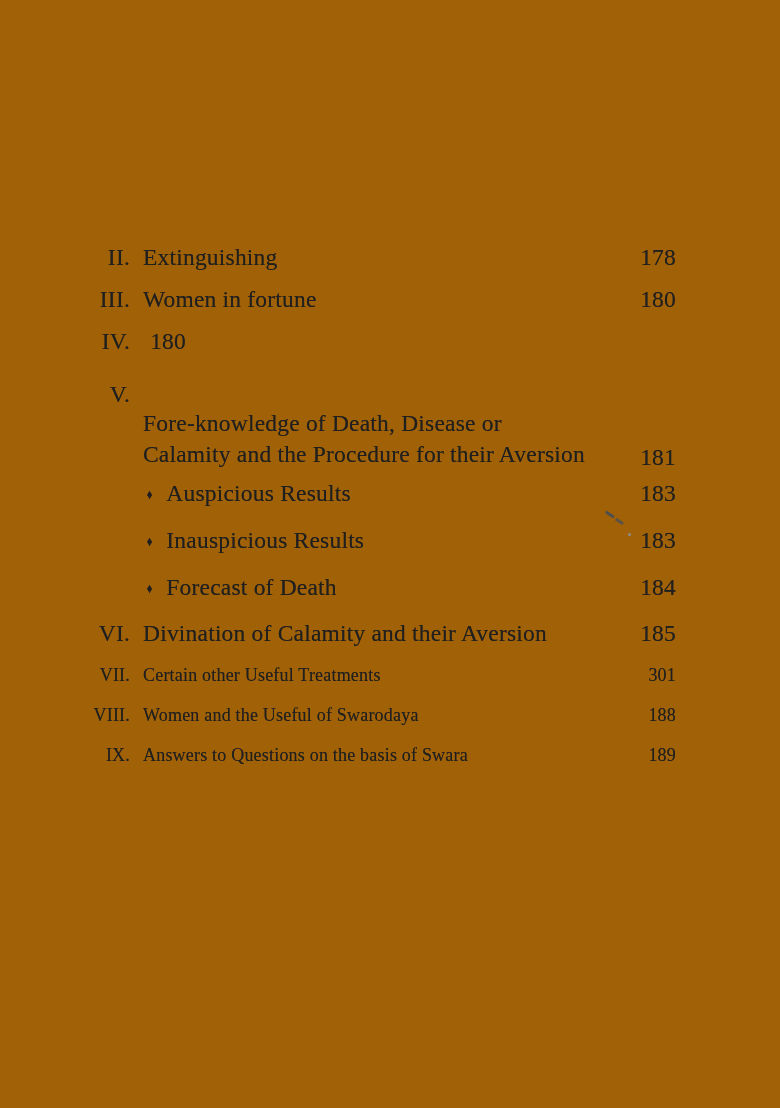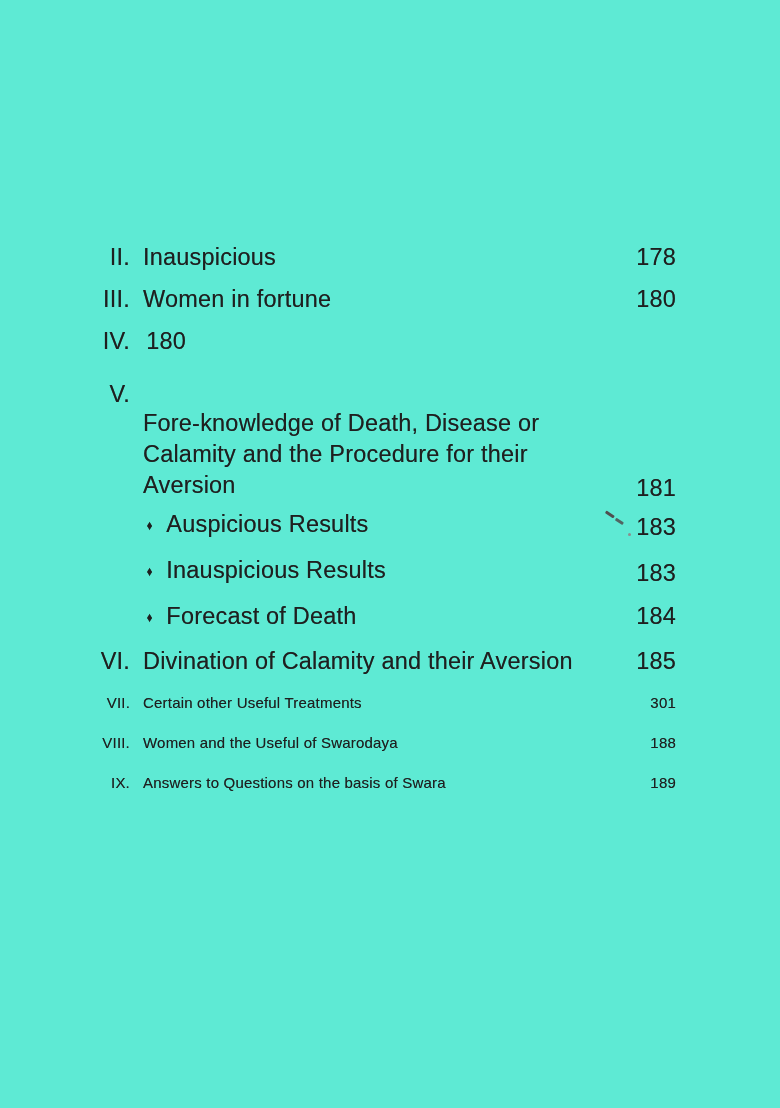--- a/index.html
+++ b/index.html
@@ -4,41 +4,41 @@
 <style>
   html, body {
     margin: 0;
     padding: 0;
     background: #ffffff;
   }
   .page {
     position: relative;
     width: 780px;
     height: 1108px;
-    background: #5eead4;
-    font-family: Liberation Sans, sans-serif;
+    background: #a16207;
+    font-family: Liberation Serif, serif;
     color: #1f1f1f;
     overflow: hidden;
   }
   .toc {
     position: absolute;
     left: 78px;
     top: 244px;
     width: 598px;
   }
   .row {
     display: flex;
     align-items: flex-start;
     font-size: 23.5px;
     line-height: 26px;
     letter-spacing: 0.2px;
     text-shadow: 0 0 0.6px rgba(25,25,25,0.55);
   }
   .row.small {
-    font-size: 15px;
+    font-size: 18px;
     line-height: 26px;
   }
   .num {
     flex: 0 0 52px;
     text-align: right;
     white-space: nowrap;
   }
   .title {
     flex: 1;
     margin-left: 13px;
@@ -56,21 +56,21 @@
     font-size: 14px;
     margin-right: 13px;
     transform: scaleX(0.8);
     position: relative;
     top: -2px;
   }
   .mb16 { margin-bottom: 16px; }
   .mb15 { margin-bottom: 27px; }
   .mb14 { margin-bottom: 14px; }
   .mb10 { margin-bottom: 10px; }
-  .mb17 { margin-bottom: 17px; align-items: flex-end; }
+  .mb17 { margin-bottom: 17px; }
   .artifact-seg {
     position: absolute;
     background: #4f4f4f;
     border-radius: 1px;
   }
   .artifact-seg.s1 {
     left: 605px; top: 513px;
     width: 10px; height: 2.5px;
     transform: rotate(33deg);
   }
@@ -89,21 +89,21 @@
   }
 </style>
 </head>
 <body>
 
 <div class="page">
   <div class="toc">
 
     <div class="row mb16">
       <span class="num">II.</span>
-      <span class="title">Inauspicious</span>
+      <span class="title">Extinguishing</span>
       <span class="pg">178</span>
     </div>
 
     <div class="row mb16">
       <span class="num">III.</span>
       <span class="title">Women in fortune</span>
       <span class="pg">180</span>
     </div>
 
     <div class="row mb15">

